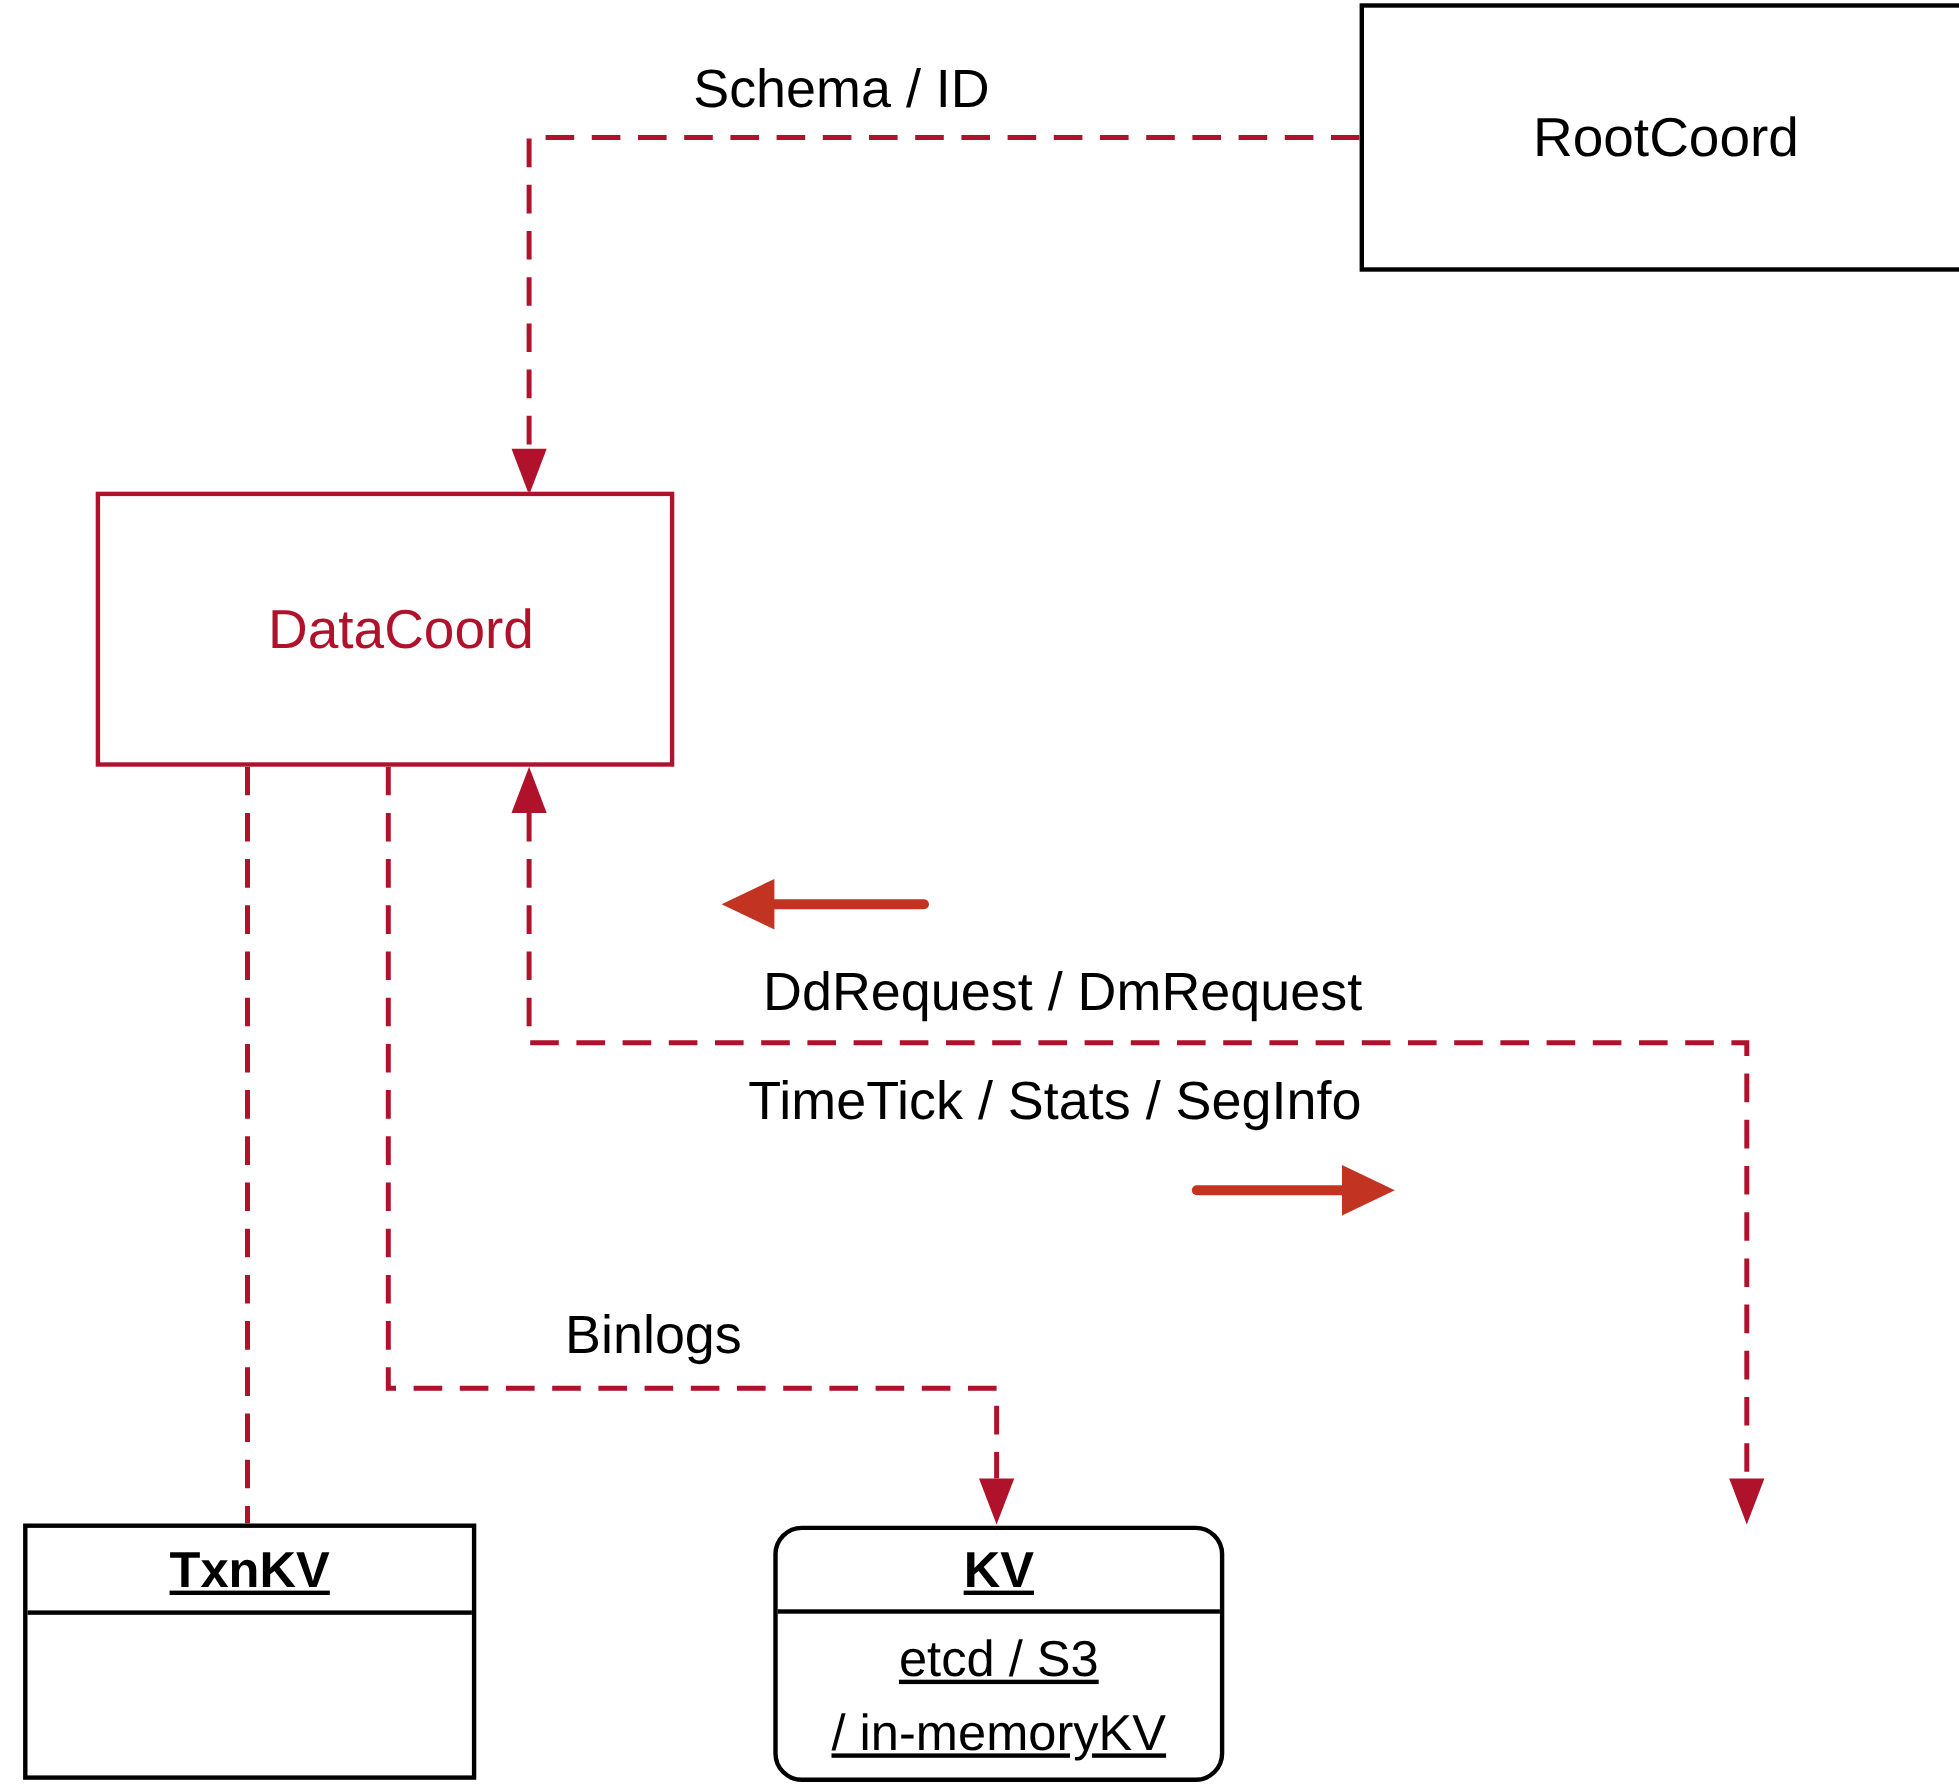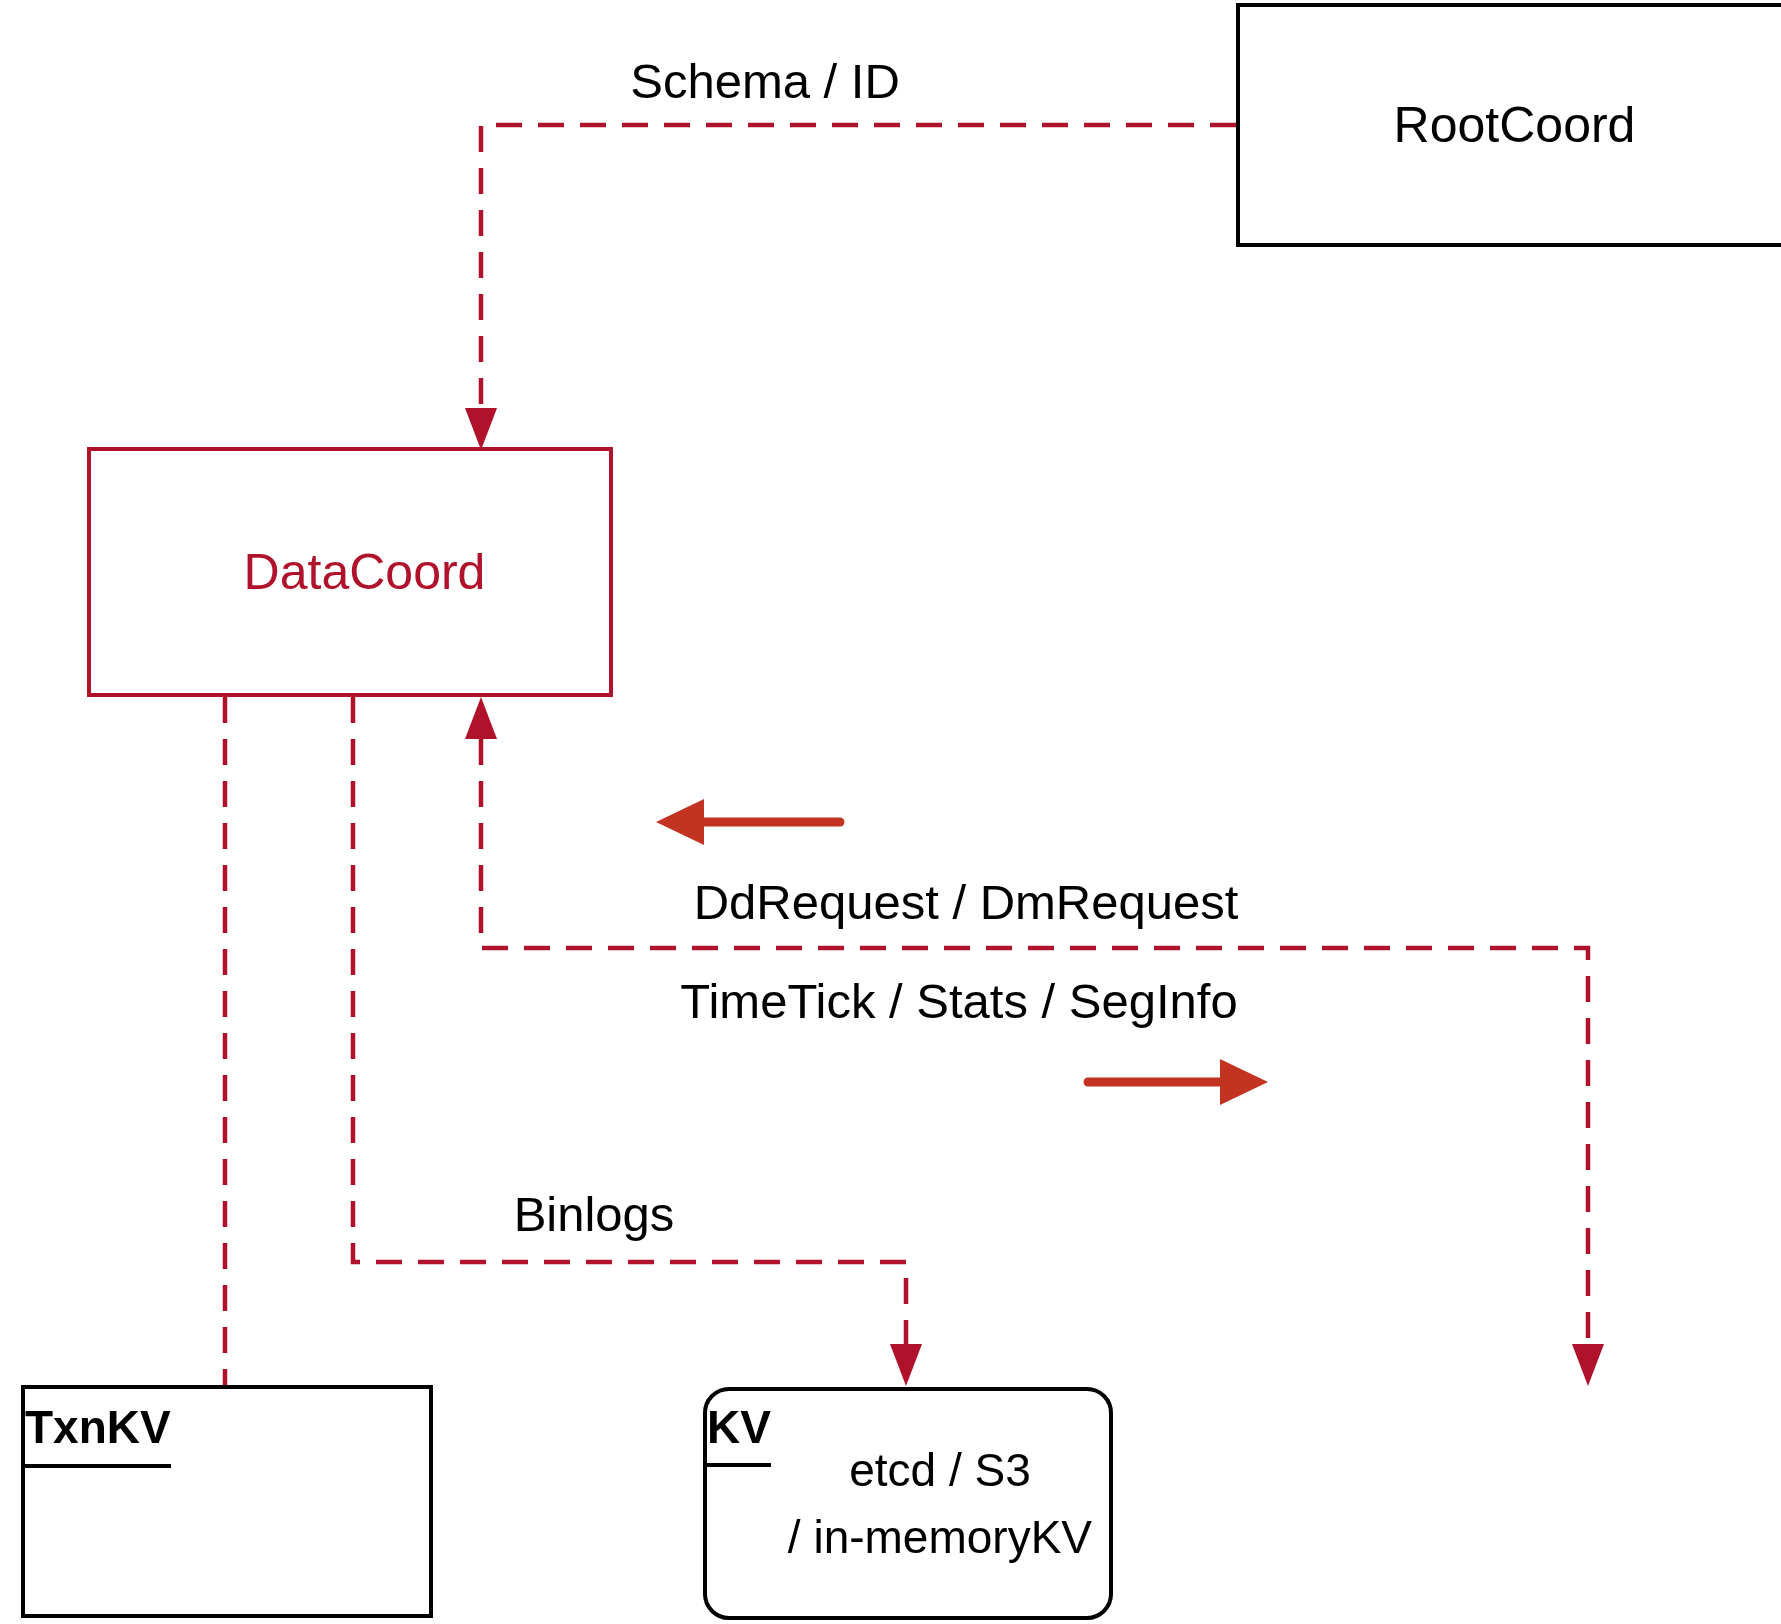--- a/index.html
+++ b/index.html
@@ -55,21 +55,22 @@
     font-size: 50px;
   }
   .red-box {
     border-color: var(--connector-red);
     color: var(--connector-red);
     padding-left: 29px;
   }
   .table-box {
     border: 4px solid var(--box-border-black);
     display: flex;
-    flex-direction: row;
+    flex-direction: column;
+    text-decoration: underline;
   }
   .table-header {
     border-bottom: 4px solid var(--box-border-black);
     display: flex;
     align-items: center;
     justify-content: center;
     font-weight: bold;
     font-size: 46px;
   }
   .table-body {

